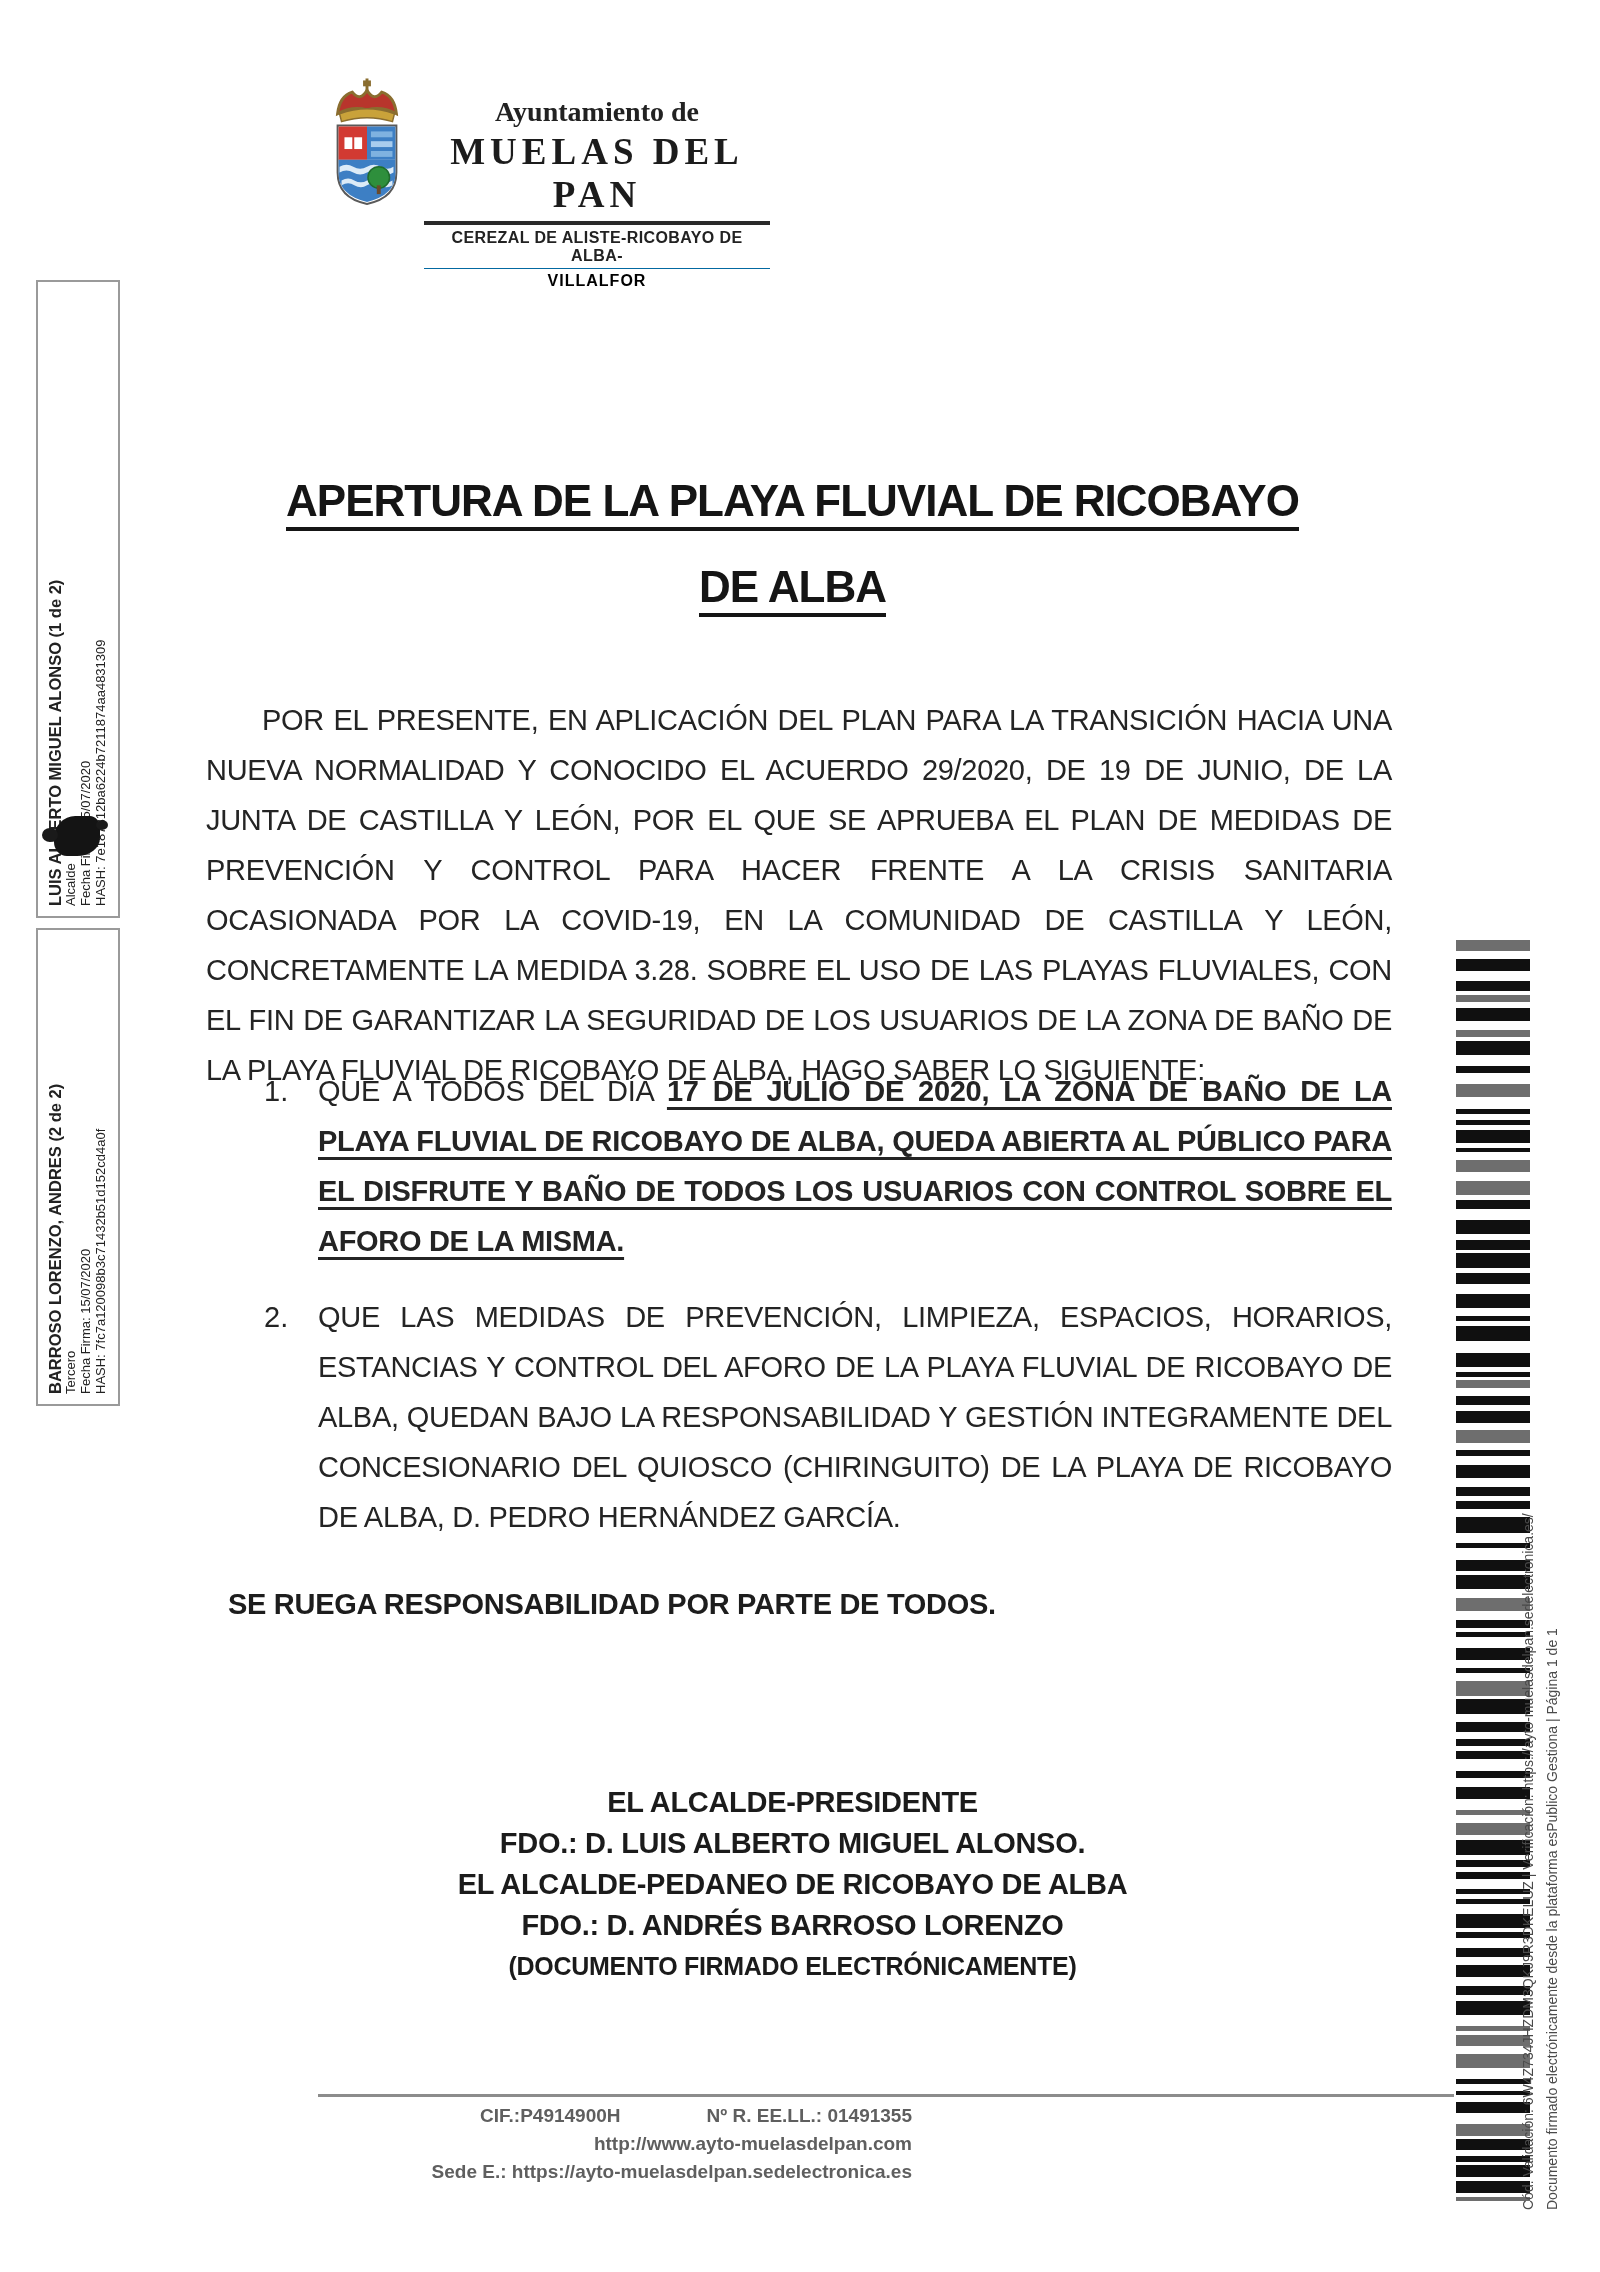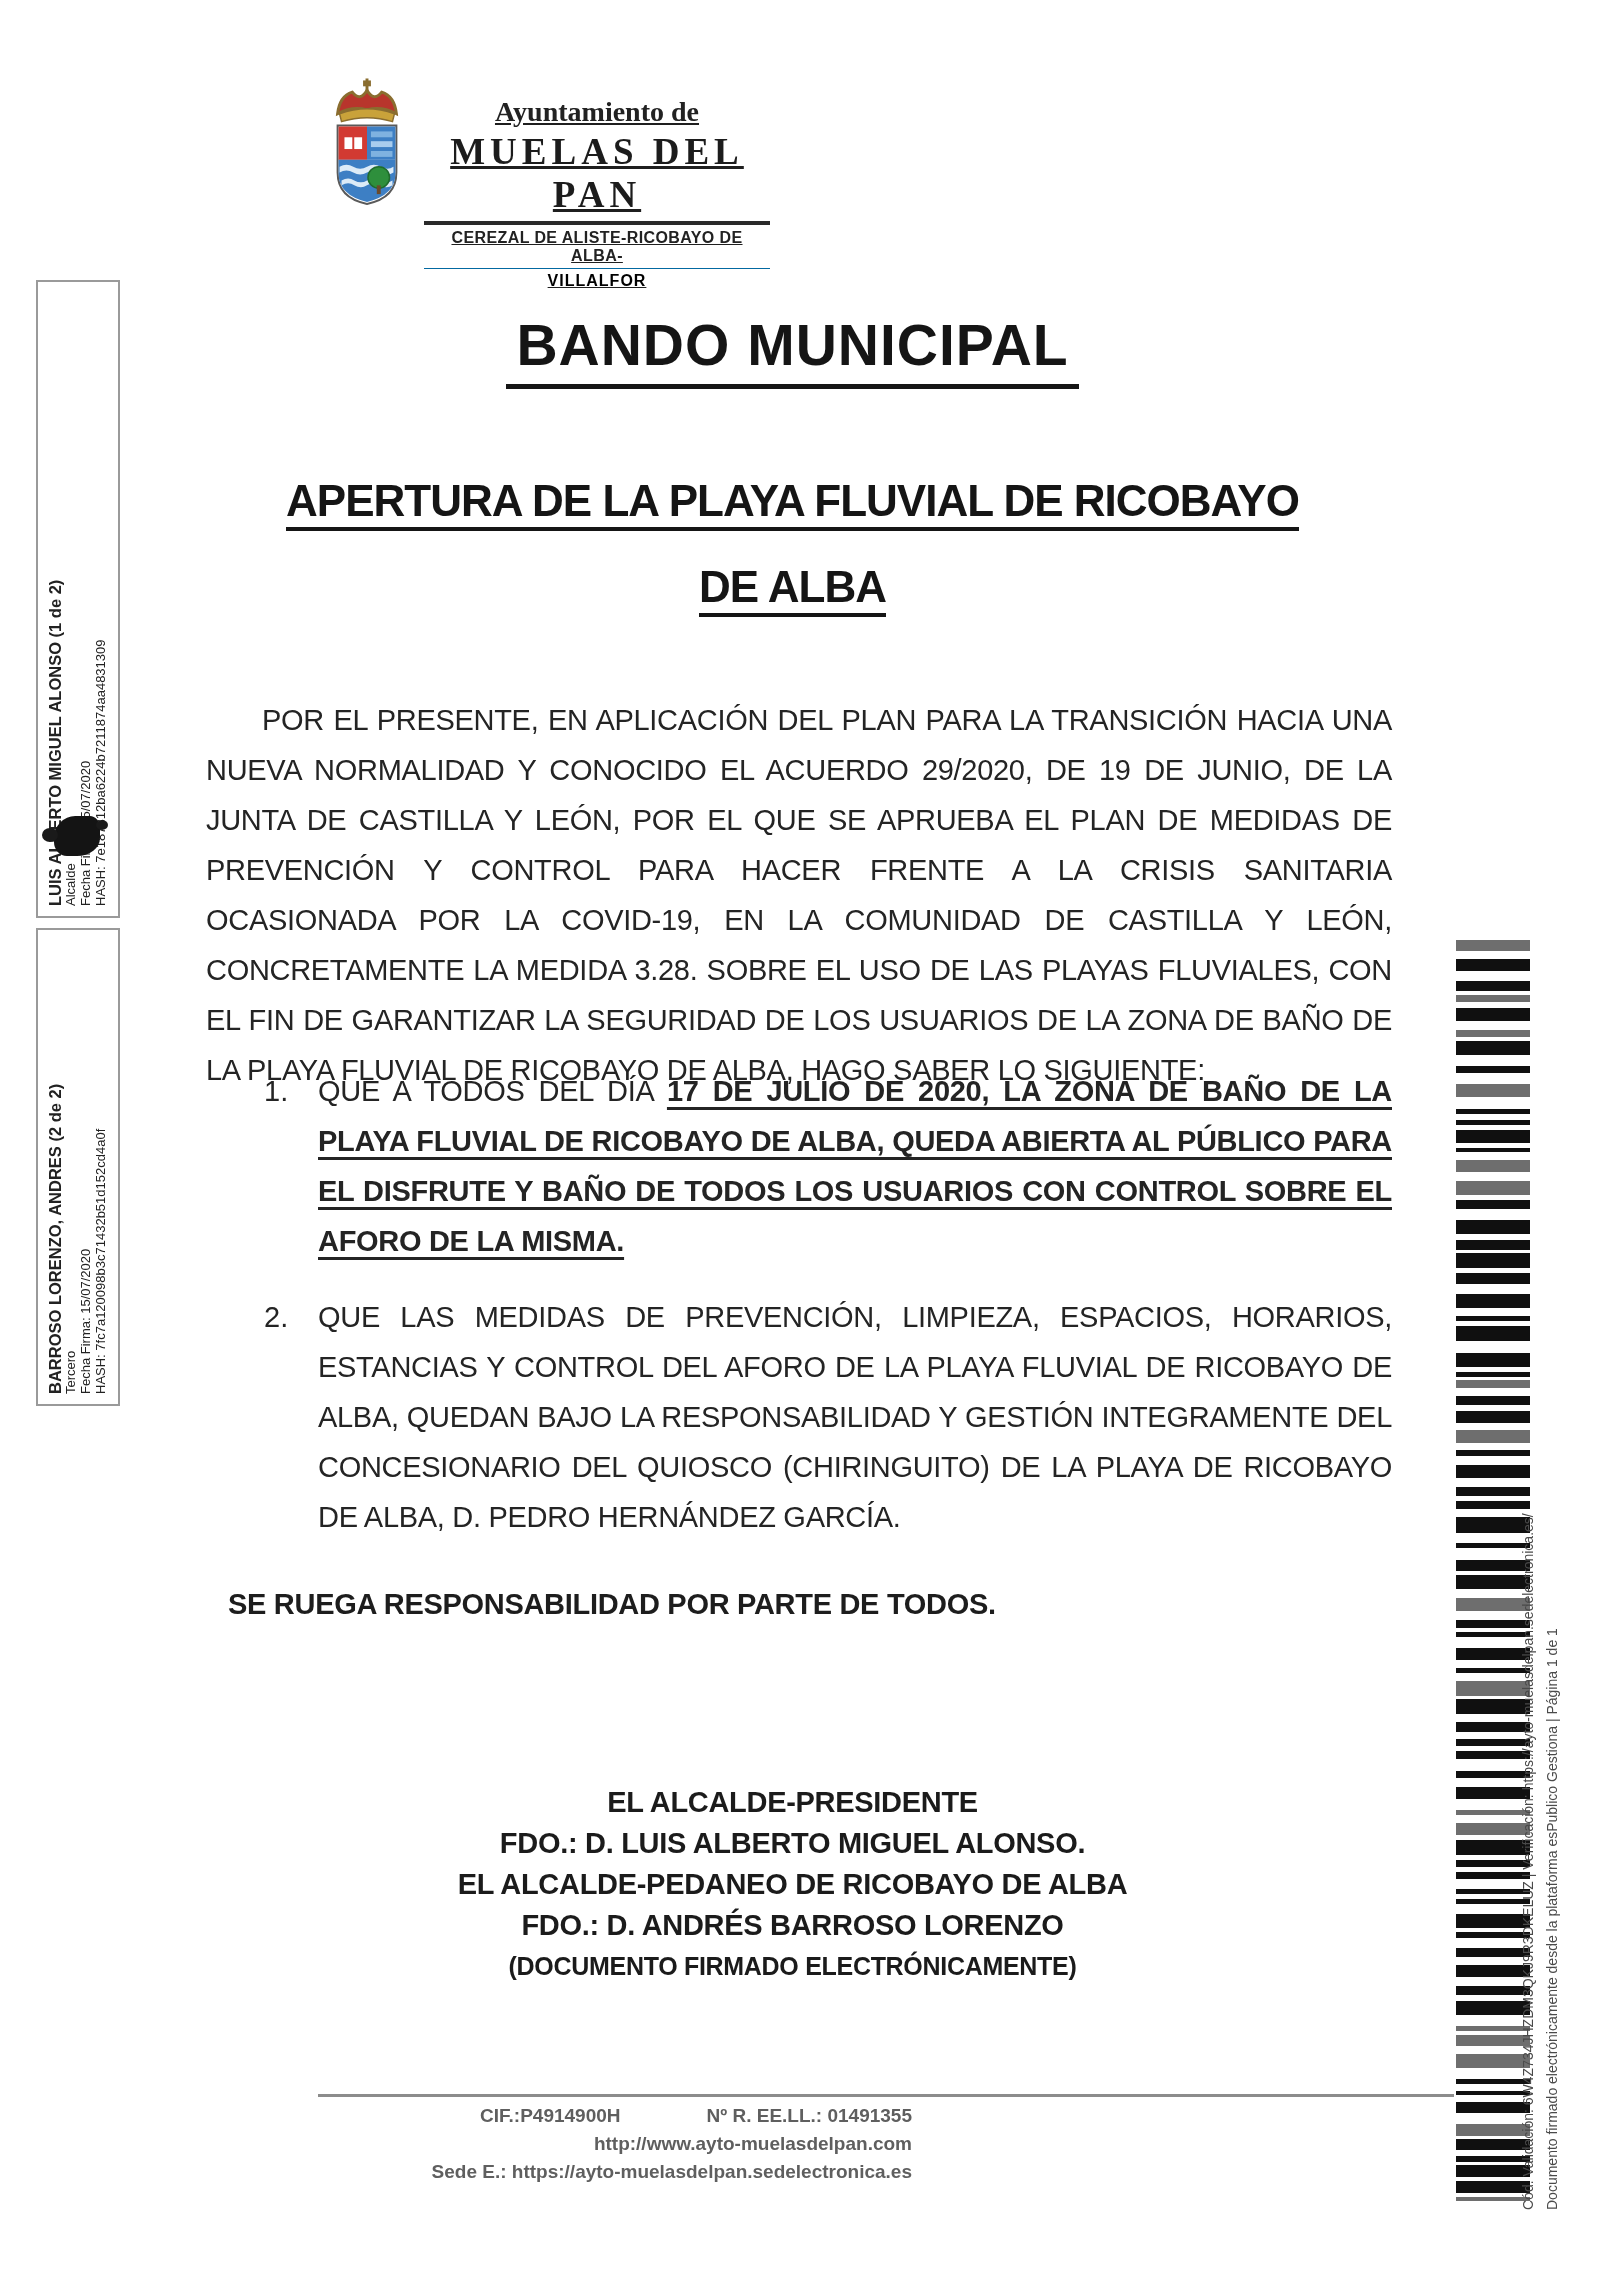--- a/index.html
+++ b/index.html
@@ -1,21 +1,21 @@
 <!DOCTYPE html>
 <html><head>
 <meta charset="utf-8">
 <style>
   html,body{margin:0;padding:0;}
   body{width:1600px;height:2272px;background:#ffffff;font-family:"Liberation Sans",sans-serif;color:#1f1f1f;}
   .page{position:relative;width:1600px;height:2272px;background:#ffffff;overflow:hidden;}
 
   
   .crest{position:absolute;left:318px;top:76px;width:98px;height:150px;}
-  .header-text{position:absolute;left:424px;top:96px;width:346px;text-align:center;text-decoration:underline;}
+  .header-text{position:absolute;left:424px;top:96px;width:346px;text-align:center;}
   .org-line1{font-family:"Liberation Serif",serif;font-weight:bold;font-size:28px;color:#222;}
   .org-name{font-family:"Liberation Serif",serif;font-weight:bold;font-size:37px;letter-spacing:5px;color:#1c1c1c;
             border-bottom:4px solid #2a2a2a;padding-bottom:5px;margin-top:2px;}
   .org-sub{font-size:16px;font-weight:bold;color:#222;letter-spacing:.4px;border-bottom:1px solid #0369a1;
            padding:4px 0 3px 0;}
   .org-sub2{font-size:16px;font-weight:bold;color:#000000;margin-top:3px;letter-spacing:1px;}
 
   
   .sign-box{position:absolute;left:36px;width:80px;border:2px solid #9a9a9a;background:#fff;}
   .sign-box.b1{top:280px;height:634px;}
@@ -116,23 +116,20 @@
 
   <div class="sign-box b2">
     <div class="vblock">
       <div class="v-name">BARROSO LORENZO, ANDRES (2 de 2)</div>
       <div class="v-small">Tercero</div>
       <div class="v-small">Fecha Firma: 15/07/2020</div>
       <div class="v-small">HASH: 7fc7a120098b3c71432b51d152cd4a0f</div>
     </div>
   </div>
 
-  <div class="doc-title">
-    <span>BANDO MUNICIPAL</span>
-  </div>
 
   <div class="doc-subtitle">
     <div><span class="u">APERTURA DE LA PLAYA FLUVIAL DE RICOBAYO</span></div>
     <div><span class="u">DE ALBA</span></div>
   </div>
 
   <p class="body-text para1">POR EL PRESENTE, EN APLICACIÓN DEL PLAN PARA LA TRANSICIÓN HACIA UNA NUEVA NORMALIDAD Y CONOCIDO EL ACUERDO 29/2020, DE 19 DE JUNIO, DE LA JUNTA DE CASTILLA Y LEÓN, POR EL QUE SE APRUEBA EL PLAN DE MEDIDAS DE PREVENCIÓN Y CONTROL PARA HACER FRENTE A LA CRISIS SANITARIA OCASIONADA POR LA COVID-19, EN LA COMUNIDAD DE CASTILLA Y LEÓN, CONCRETAMENTE LA MEDIDA 3.28. SOBRE EL USO DE LAS PLAYAS FLUVIALES, CON EL FIN DE GARANTIZAR LA SEGURIDAD DE LOS USUARIOS DE LA ZONA DE BAÑO DE LA PLAYA FLUVIAL DE RICOBAYO DE ALBA, HAGO SABER LO SIGUIENTE:</p>
 
   <div class="list-item li-1">
     <div class="li-num">1.</div>

